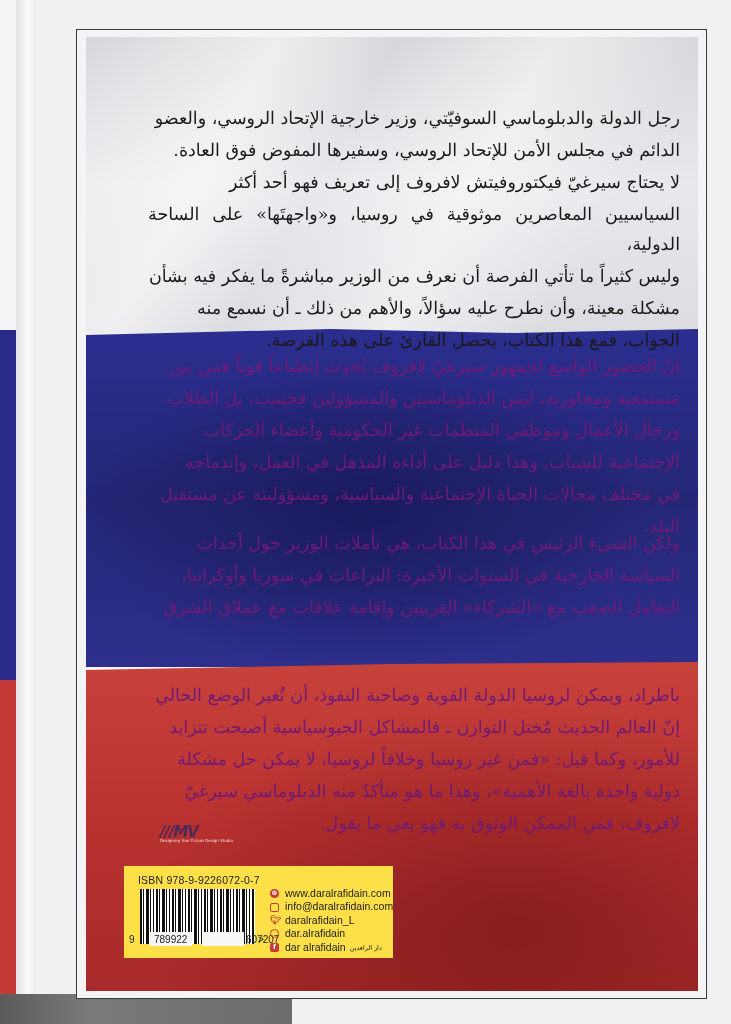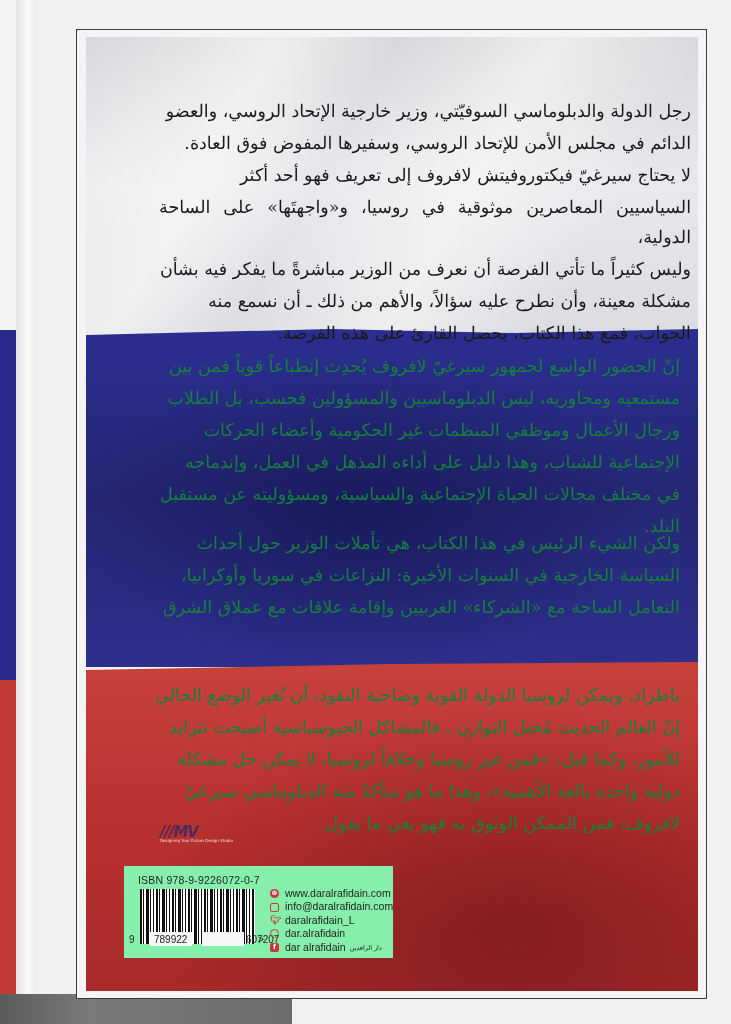--- a/index.html
+++ b/index.html
@@ -54,37 +54,37 @@
       clip-path: polygon(0 8px, 50% 2px, 100% 0, 100% 100%, 0 100%);
     }
     
     .text {
       position: absolute; left: 148px; width: 532px;
       direction: rtl; text-align: justify; text-align-last: right;
       font-size: 17.5px; line-height: 30px;
     }
     .text p { margin-bottom: 2px; }
     .dark { color: #1a1a1a; }
-    .light { color: #15803d; }
-    #p1 { top: 96px; margin-left: 11px; }
+    .light { color: #701a75; }
+    #p1 { top: 103px; }
     #p2 { top: 351px; }
     #p3 { top: 528px; }
     #p4 { top: 680px; }
 
     
     .logo {
       position: absolute; left: 160px; top: 822px; width: 90px; height: 26px;
     }
     .logo-mark { font-family: "DejaVu Sans", sans-serif; font-size: 15px; font-style: italic; color: #4a2a5a; letter-spacing: -1px; font-weight: bold; }
     .logo-sub { font-family: "DejaVu Sans", sans-serif; font-size: 4px; color: #f1dede; display: block; margin-top: -3px; }
 
     
     .isbn-box {
       position: absolute; left: 124px; top: 866px; width: 269px; height: 92px;
-      background: #86efac;
+      background: #fde047;
       font-family: "Liberation Sans", sans-serif;
       color: #222;
     }
     .isbn-label { position: absolute; left: 14px; top: 8px; font-size: 10.5px; letter-spacing: 0.2px; }
     .barcode {
       position: absolute; left: 16px; top: 23px; width: 115px; height: 55px;
       background: repeating-linear-gradient(to right,
         #111 0 2px, #fff 2px 3px, #111 3px 4px, #fff 4px 6px, #111 6px 9px, #fff 9px 10px,
         #111 10px 11px, #fff 11px 13px, #111 13px 14px, #fff 14px 16px);
     }
@@ -141,21 +141,21 @@
   <p>مستمعيه ومحاوريه، ليس الدبلوماسيين والمسؤولين فحسب، بل الطلاب</p>
   <p>ورجال الأعمال وموظفي المنظمات غير الحكومية وأعضاء الحركات</p>
   <p>الإجتماعية للشباب، وهذا دليل على أداءه المذهل في العمل، وإندماجه</p>
   <p>في مختلف مجالات الحياة الإجتماعية والسياسية، ومسؤوليته عن مستقبل</p>
   <p>البلد.</p>
 </div>
 
 <div class="text light" id="p3">
   <p>ولكن الشيء الرئيس في هذا الكتاب، هي تأملات الوزير حول أحداث</p>
   <p>السياسة الخارجية في السنوات الأخيرة: النزاعات في سوريا وأوكرانيا،</p>
-  <p>التعامل الساحة مع «الشركاء» الغربيين وإقامة علاقات مع عملاق الشرق</p>
+  <p>التعامل الصعب مع «الشركاء» الغربيين وإقامة علاقات مع عملاق الشرق</p>
 </div>
 
 <div class="text light" id="p4">
   <p>باطراد، ويمكن لروسيا الدولة القوية وصاحبة النفوذ، أن تُغير الوضع الحالي</p>
   <p>إنّ العالم الحديث مُختل التوازن ـ فالمشاكل الجيوسياسية أصبحت تتزايد</p>
   <p>للأمور، وكما قيل: «فمن غير روسيا وخلافاً لروسيا، لا يمكن حل مشكلة</p>
   <p>دولية واحدة بالغة الأهمية»، وهذا ما هو متأكدٌ منه الدبلوماسي سيرغيّ</p>
   <p>لافروف، فمن الممكن الوثوق به فهو يعي ما يقول.</p>
 </div>
 

